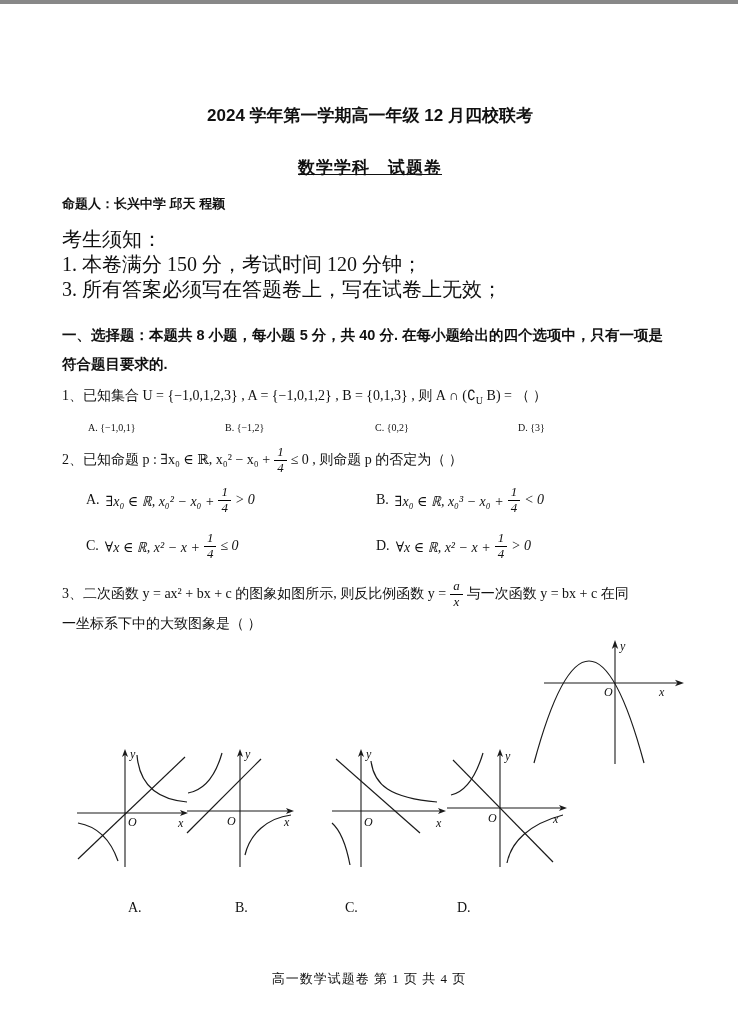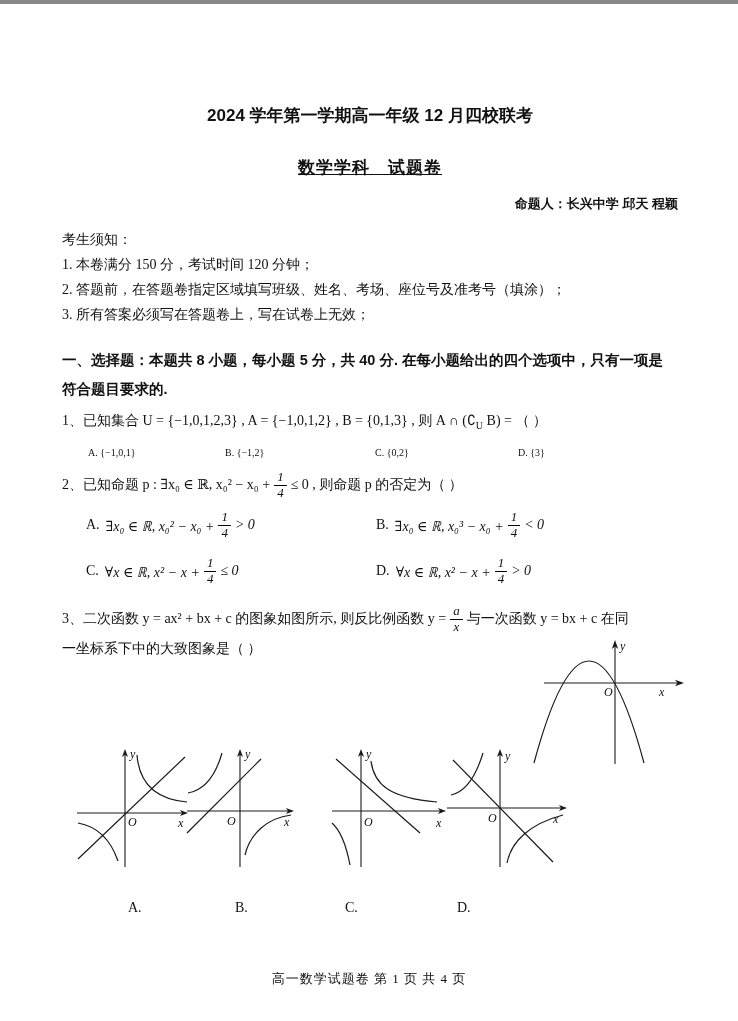--- a/index.html
+++ b/index.html
@@ -4,22 +4,22 @@
 <style>
   html,body{margin:0;padding:0;background:#888;}
   .page{
     position:relative;width:738px;height:1021px;background:#ffffff;
     margin:4px auto;overflow:hidden;color:#111;
     font-family:"Liberation Serif","DejaVu Serif",serif;
   }
   .content{padding:0 60px 0 62px;}
   .title{margin:101px 0 0;text-align:center;font:700 17px/1.25 "Liberation Sans","DejaVu Sans",sans-serif;}
   .subtitle{margin:32px 0 0;text-align:center;font:600 17px/1.2 "Liberation Sans","DejaVu Sans",sans-serif;letter-spacing:1px;text-decoration:underline;}
-  .authors{margin:17px 0 0;text-align:right;font:700 13px/1.2 "Liberation Sans","DejaVu Sans",sans-serif;}
-  .notice{margin-top:16px;font-size:14px;line-height:25px;}
+  .authors{margin:17px 0 0;text-align:left;font:700 13px/1.2 "Liberation Sans","DejaVu Sans",sans-serif;}
+  .notice{margin-top:16px;font-size:20px;line-height:25px;}
   .notice p{margin:0;}
   .section-heading{margin:19px 0 0;font:700 14.5px/28.5px "Liberation Sans","DejaVu Sans",sans-serif;}
   .section-heading span{display:block;}
   .question{font-size:14px;line-height:24px;margin:0;}
   .q1{margin-top:6px;}
   .q1-options{display:grid;grid-template-columns:137px 150px 143px auto;padding-left:26px;margin-top:9px;font-size:10px;}
   .q2{margin-top:10px;display:flex;align-items:center;height:34px;}
   .q2-options{display:grid;grid-template-columns:290px auto;row-gap:8px;padding-left:24px;margin-top:4px;font-size:14px;}
   .opt{display:flex;align-items:center;height:38px;}
   .opt .olabel{margin-right:6px;}
@@ -51,21 +51,20 @@
 <div class="page">
   <div class="content">
 
     <h1 class="title">2024 学年第一学期高一年级 12 月四校联考</h1>
     <h2 class="subtitle">数学学科　试题卷</h2>
     <div class="authors">命题人：长兴中学 邱天 程颖</div>
 
     <div class="notice">
       <p>考生须知：</p>
       <p>1. 本卷满分 150 分，考试时间 120 分钟；</p>
-      <p>2. 答题前，在答题卷指定区域填写班级、姓名、考场、座位号及准考号（填涂）；</p>
       <p>3. 所有答案必须写在答题卷上，写在试卷上无效；</p>
     </div>
 
     <div class="section-heading">
       <span>一、选择题：本题共 8 小题，每小题 5 分，共 40 分. 在每小题给出的四个选项中，只有一项是</span>
       <span>符合题目要求的.</span>
     </div>
 
     <p class="question q1"><span>1、已知集合 U = {−1,0,1,2,3} , A = {−1,0,1,2} , B = {0,1,3} , 则 A ∩ (∁</span><sub>U</sub><span> B) = （ ）</span></p>
 

